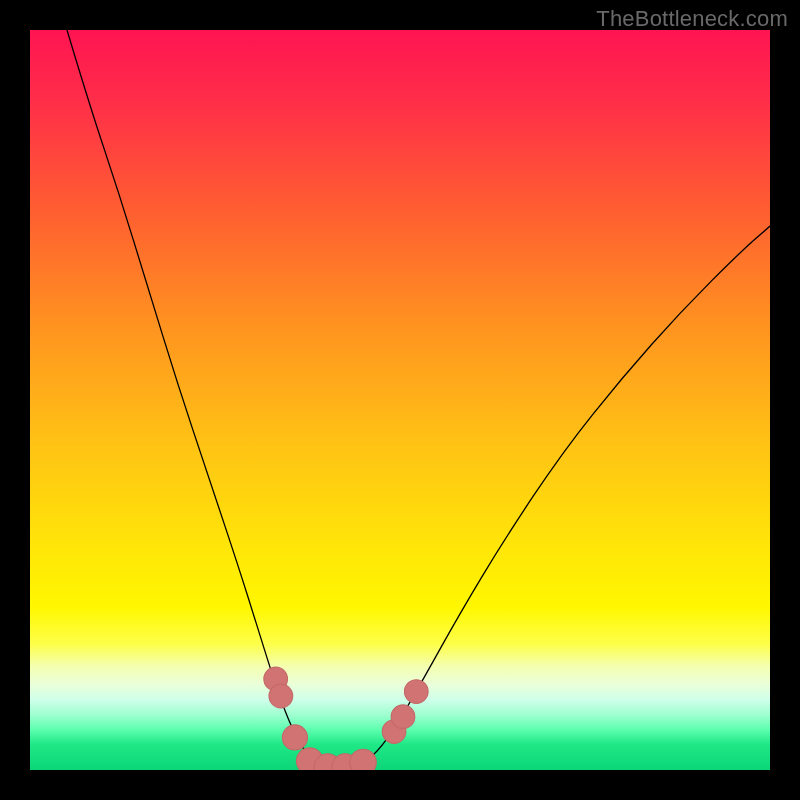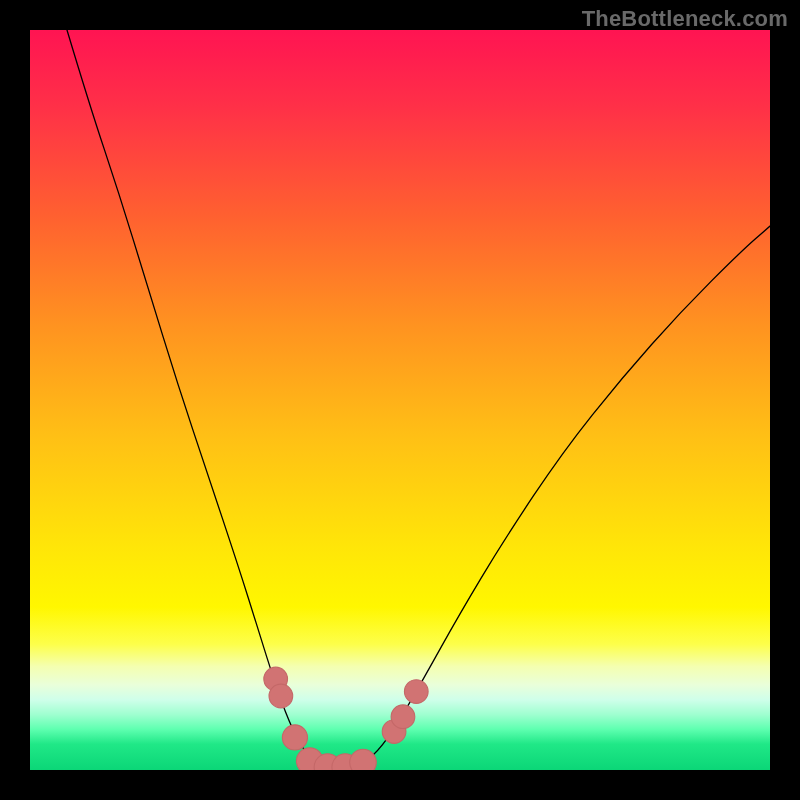--- a/index.html
+++ b/index.html
@@ -31,21 +31,21 @@
   .curve-layer {
     position: absolute;
     inset: 0;
   }
   .watermark {
     position: absolute;
     top: 6px;
     right: 12px;
     color: #696969;
     font-size: 22px;
-    font-weight: 700;
+    font-weight: 400;
     letter-spacing: 0.2px;
     text-align: right;
   }
 </style>
 </head>
 <body>
 
 <div class="stage">
   <div class="watermark">TheBottleneck.com</div>
 

